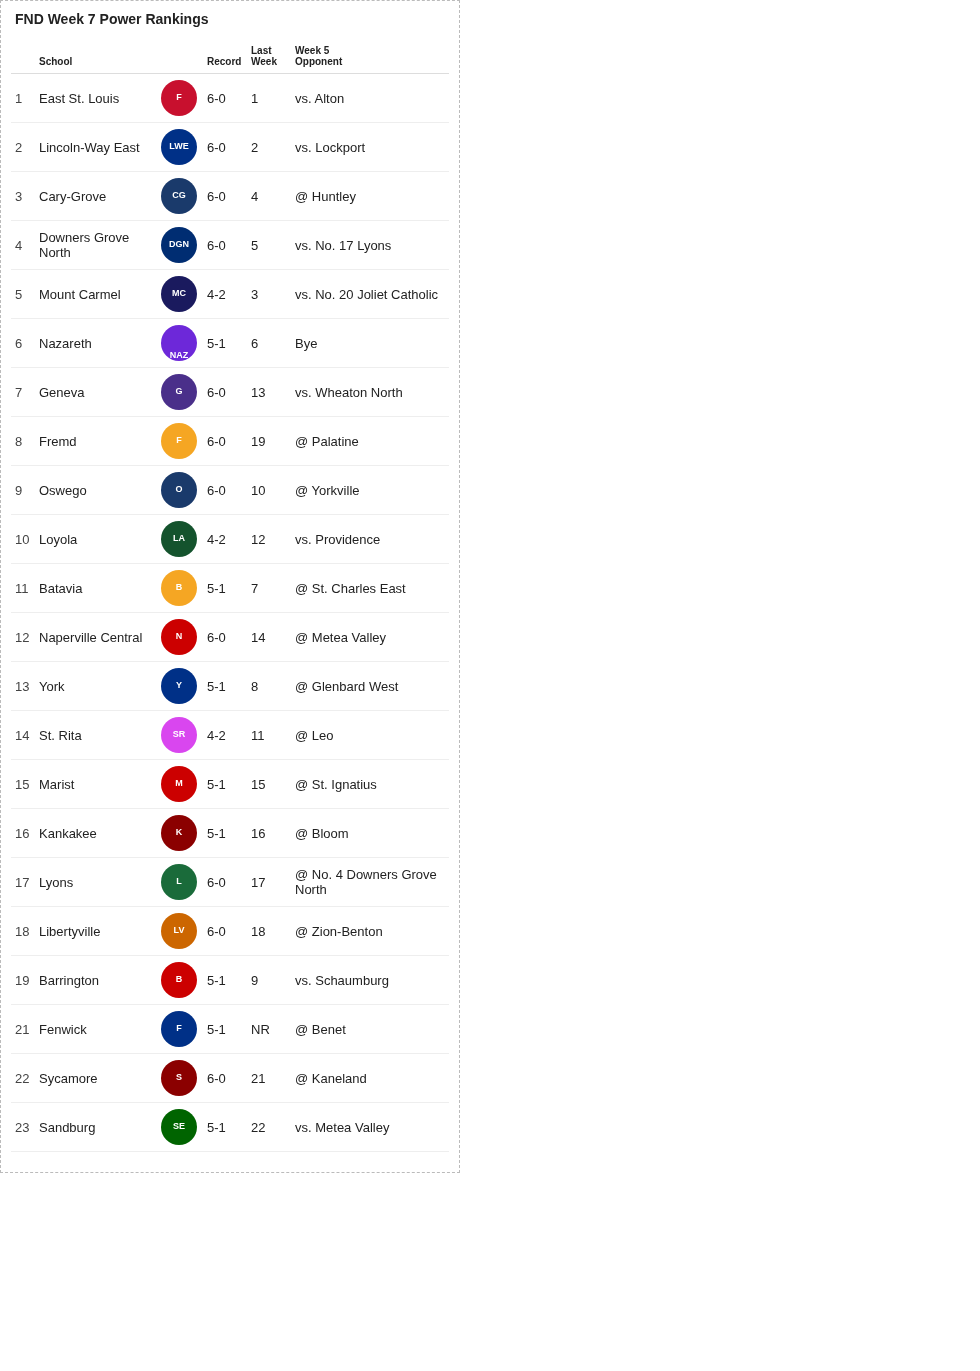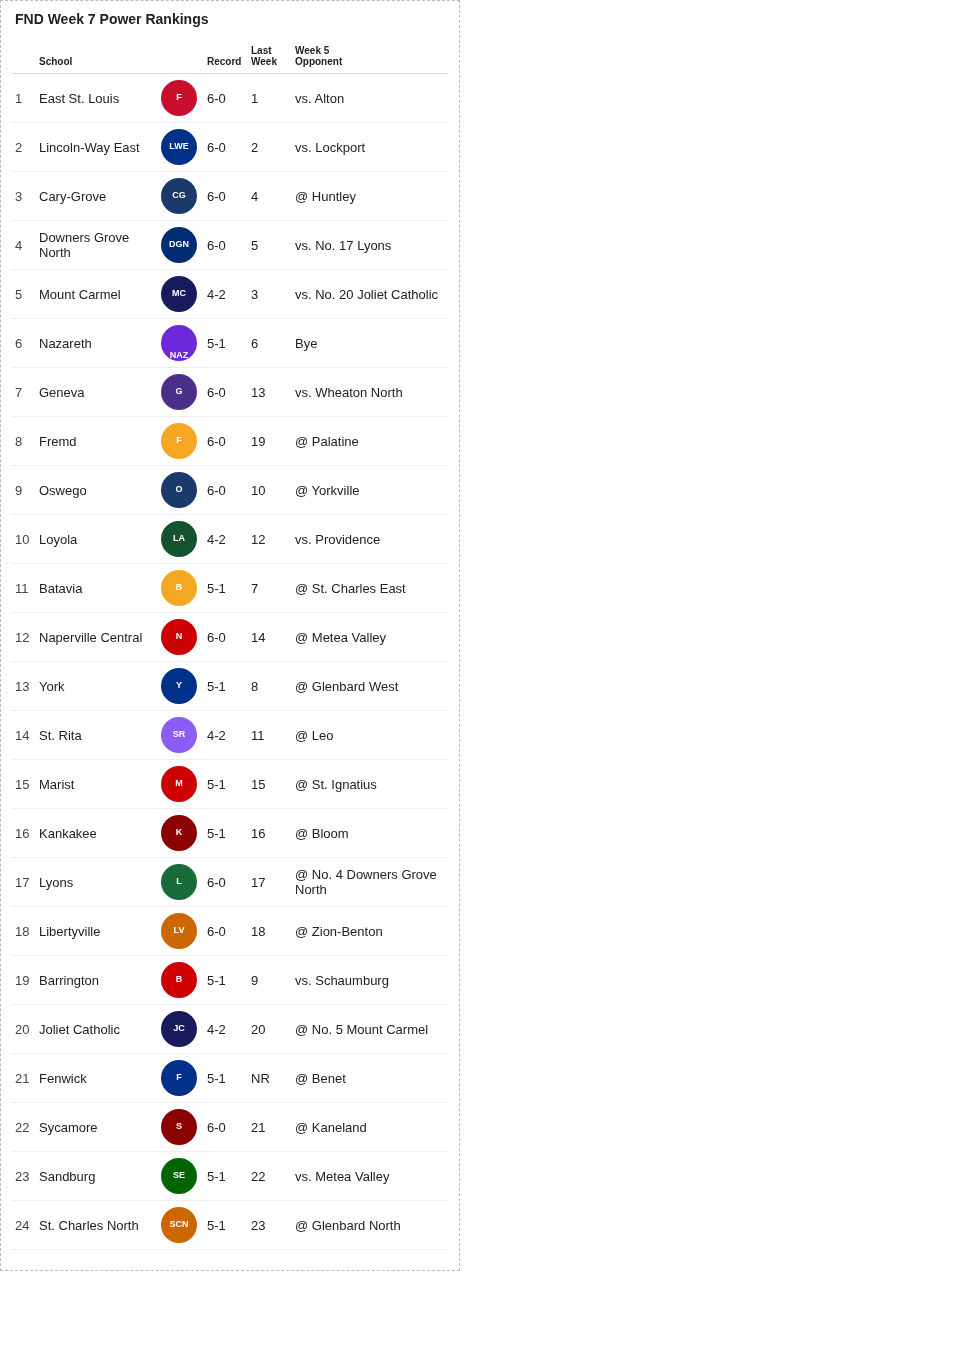--- a/index.html
+++ b/index.html
@@ -67,21 +67,21 @@
     .logo-dgn { background: #002d72; }
     .logo-mc  { background: #1a1a5e; }
     .logo-naz { background: #6d28d9; align-items: flex-end; }
     .logo-gen { background: #4a2f8a; }
     .logo-fre { background: #f5a623; }
     .logo-osw { background: #1a3a6b; }
     .logo-loy { background: #14532d; justify-content: center; }
     .logo-bat { background: #f5a623; }
     .logo-npc { background: #cc0000; }
     .logo-yor { background: #003087; }
-    .logo-str { background: #8b5cf6; align-items: center; }
+    .logo-str { background: #d946ef; align-items: center; }
     .logo-mar { background: #cc0000; }
     .logo-kan { background: #8b0000; }
     .logo-lyo { background: #1a6b3a; }
     .logo-lib { background: #cc6600; }
     .logo-bar { background: #cc0000; }
     .logo-jol { background: #1a1a5e; }
     .logo-fen { background: #003087; }
     .logo-syc { background: #8b0000; }
     .logo-san { background: #006400; }
     .logo-stcn { background: #cc6600; }
@@ -328,32 +328,20 @@
           <td class="logo-col">
             <div class="school-logo logo-bar">
               <span class="logo-text">B</span>
             </div>
           </td>
           <td class="record-col">5-1</td>
           <td class="lastweek-col">9</td>
           <td class="opponent-col">vs. Schaumburg</td>
         </tr>
         <tr>
-          <td class="rank-col">20</td>
-          <td class="school-col">Joliet Catholic</td>
-          <td class="logo-col">
-            <div class="school-logo logo-jol">
-              <span class="logo-text">JC</span>
-            </div>
-          </td>
-          <td class="record-col">4-2</td>
-          <td class="lastweek-col">20</td>
-          <td class="opponent-col">@ No. 5 Mount Carmel</td>
-        </tr>
-        <tr>
           <td class="rank-col">21</td>
           <td class="school-col">Fenwick</td>
           <td class="logo-col">
             <div class="school-logo logo-fen">
               <span class="logo-text">F</span>
             </div>
           </td>
           <td class="record-col">5-1</td>
           <td class="lastweek-col">NR</td>
           <td class="opponent-col">@ Benet</td>
@@ -374,28 +362,16 @@
           <td class="rank-col">23</td>
           <td class="school-col">Sandburg</td>
           <td class="logo-col">
             <div class="school-logo logo-san">
               <span class="logo-text">SE</span>
             </div>
           </td>
           <td class="record-col">5-1</td>
           <td class="lastweek-col">22</td>
           <td class="opponent-col">vs. Metea Valley</td>
-        </tr>
-        <tr>
-          <td class="rank-col">24</td>
-          <td class="school-col">St. Charles North</td>
-          <td class="logo-col">
-            <div class="school-logo logo-stcn">
-              <span class="logo-text">SCN</span>
-            </div>
-          </td>
-          <td class="record-col">5-1</td>
-          <td class="lastweek-col">23</td>
-          <td class="opponent-col">@ Glenbard North</td>
         </tr>
       </tbody>
   </table>
 </div>
 
 </body></html>

